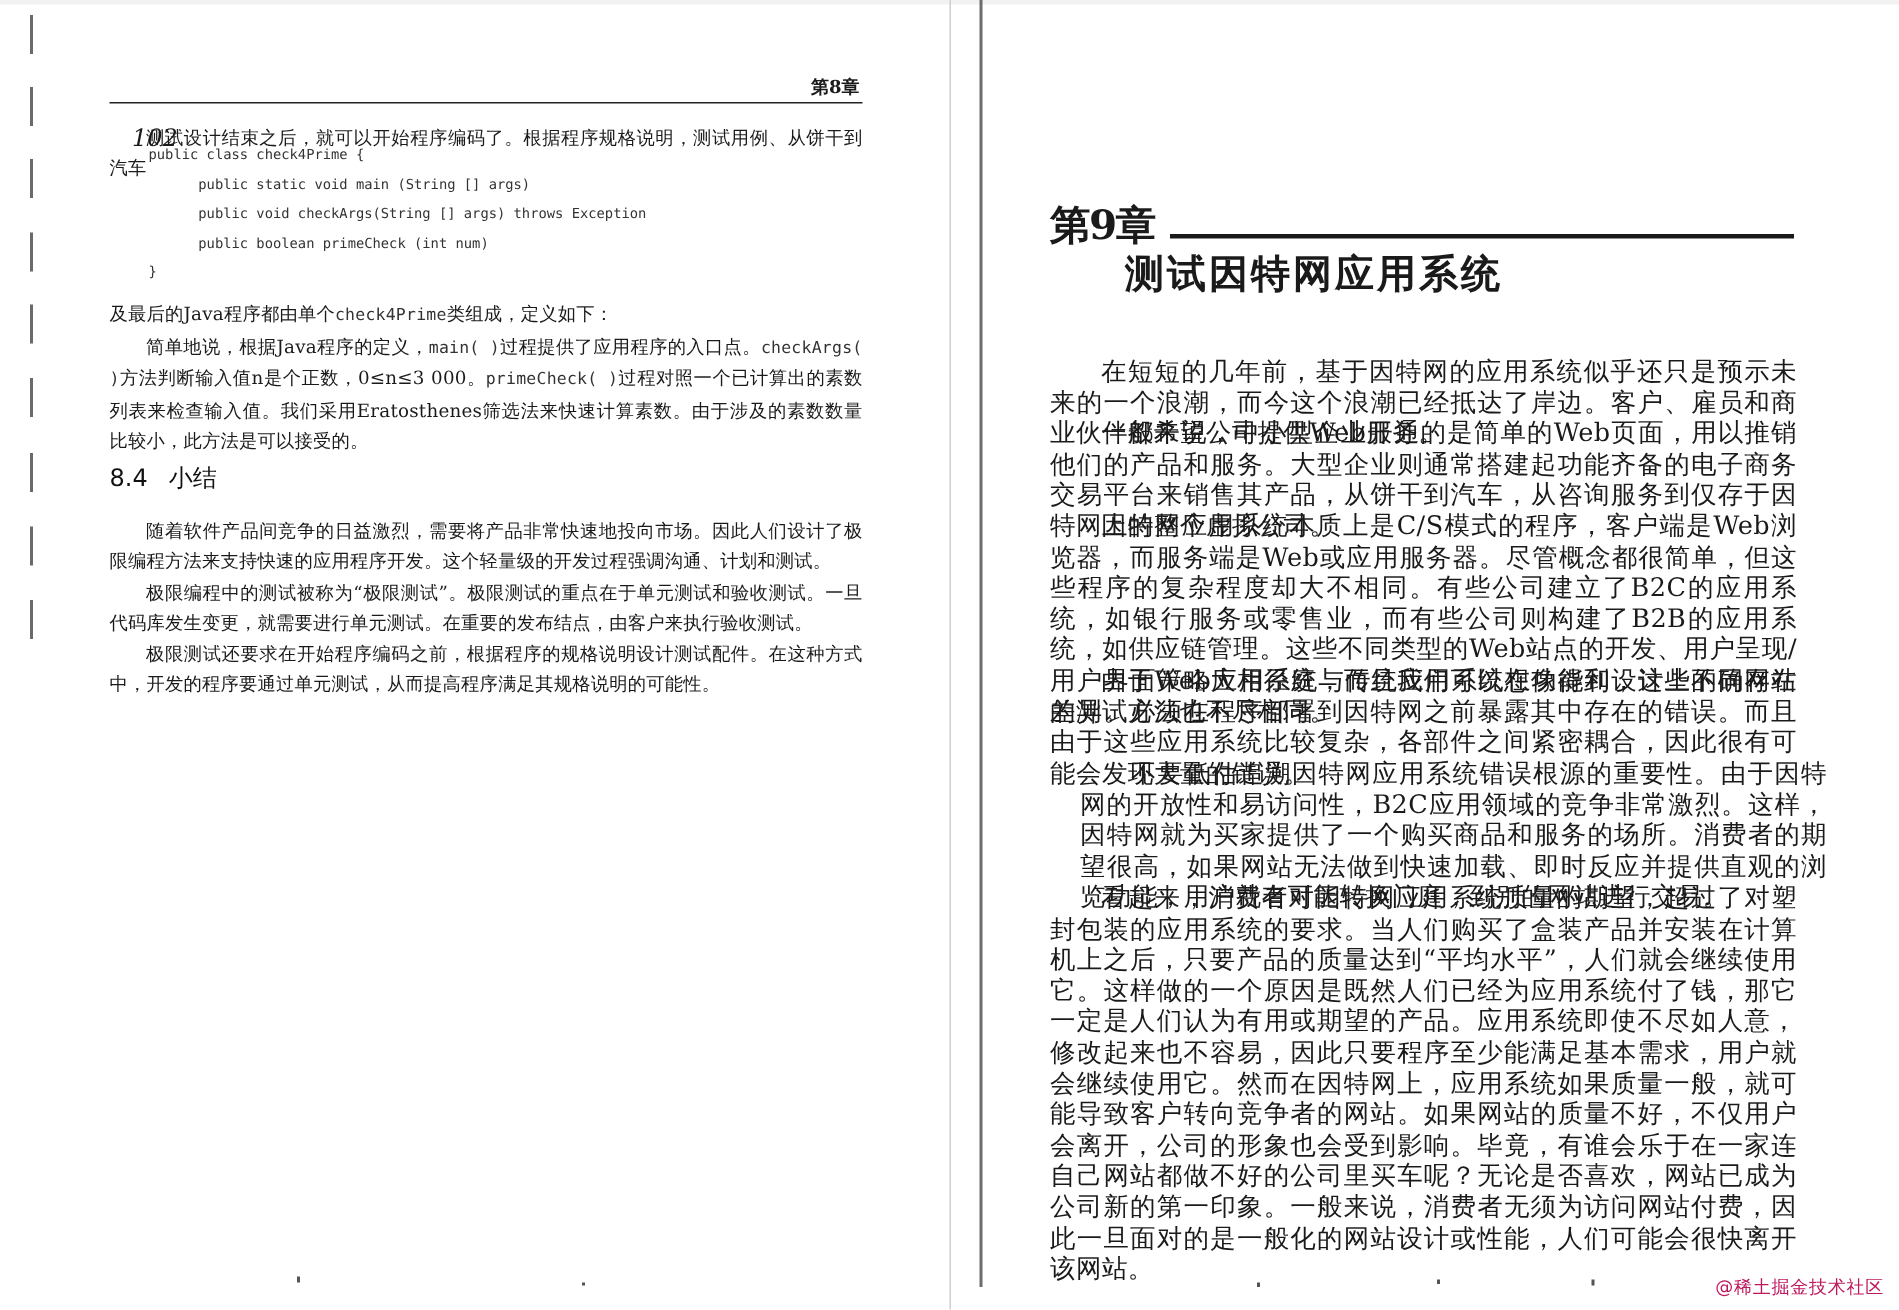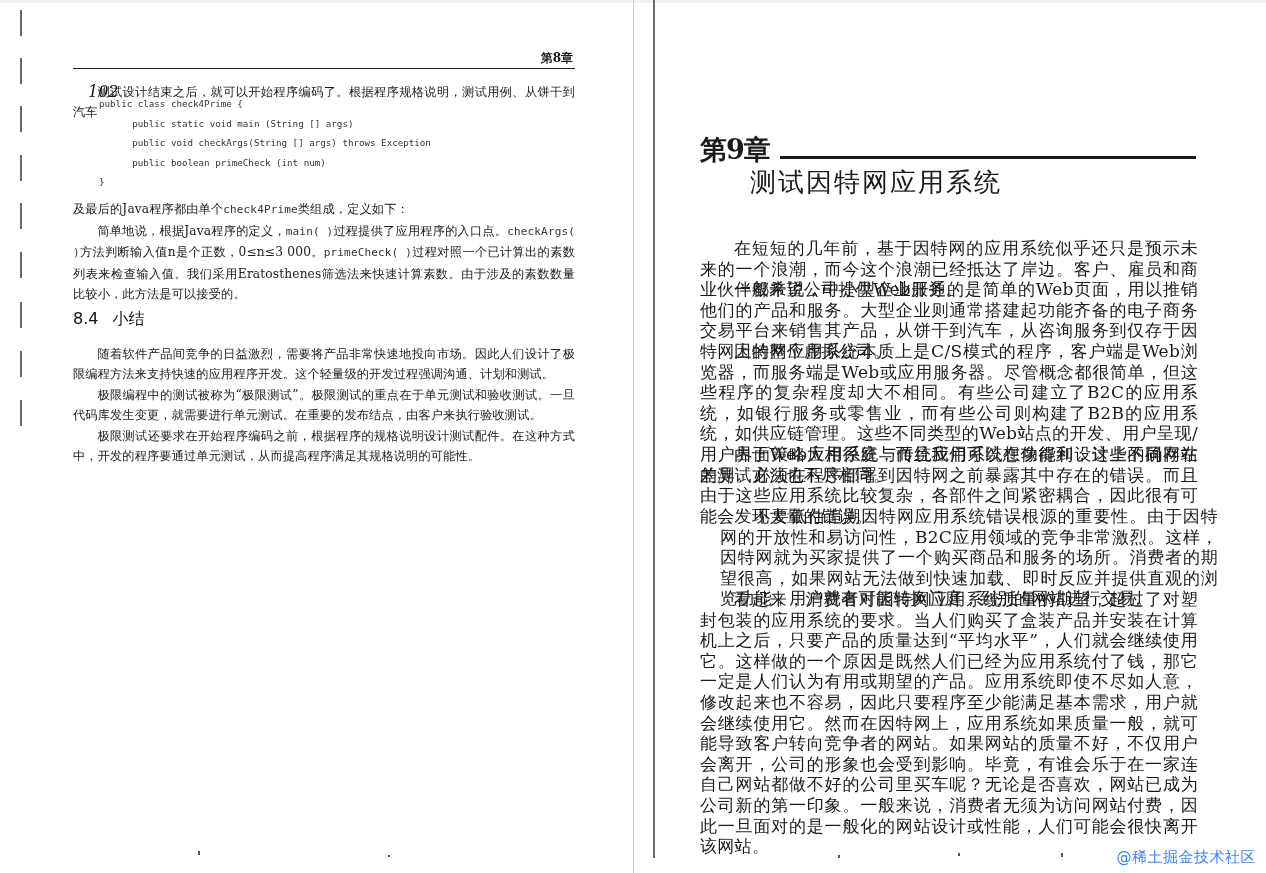--- a/index.html
+++ b/index.html
@@ -36,29 +36,29 @@
   .section-heading .num { margin-right: 14px; text-align: right; }
 
   
   .page-right { position: absolute; left: 700px; top: 0; width: 500px; height: 873px; }
   .chap-label {
     position: absolute; left: 0; top: 132px; font-size: 27px; font-weight: bold;
     font-family: "DejaVu Serif", serif; letter-spacing: -1px;
   }
   .chap-rule { position: absolute; left: 80px; top: 156px; width: 416px; height: 3px; background: #1a1a1a; }
   .chap-title {
-    position: absolute; left: 50px; top: 165px; font-size: 26px; font-weight: normal; letter-spacing: 2px;
+    position: absolute; left: 50px; top: 165px; font-size: 26px; font-weight: bold; letter-spacing: 2px;
     font-family: "DejaVu Sans", sans-serif;
   }
   .rp { position: absolute; font-size: 17px; line-height: 20.6px; letter-spacing: 0.3px; text-align: justify; margin: 0; }
 
   .bottom-dot { position: absolute; width: 2px; height: 4px; background: #555; }
   .watermark {
     position: absolute; right: 10px; bottom: 6px; font-family: "DejaVu Sans", sans-serif;
-    font-size: 15px; color: #3b82f6; letter-spacing: 0.5px;
+    font-size: 12px; color: #be185d; letter-spacing: 0.5px;
   }
 </style>
 </head>
 <body>
 
 <div class="topband"></div>
 
 <div class="binding">
   <div class="bind-mark" style="top:10px"></div>
   <div class="bind-mark" style="top:58px"></div>

